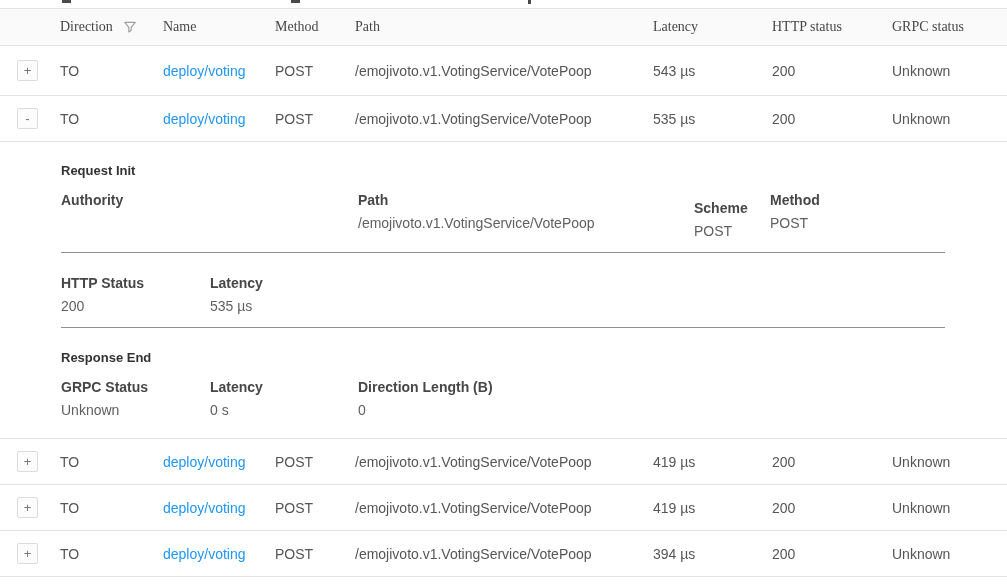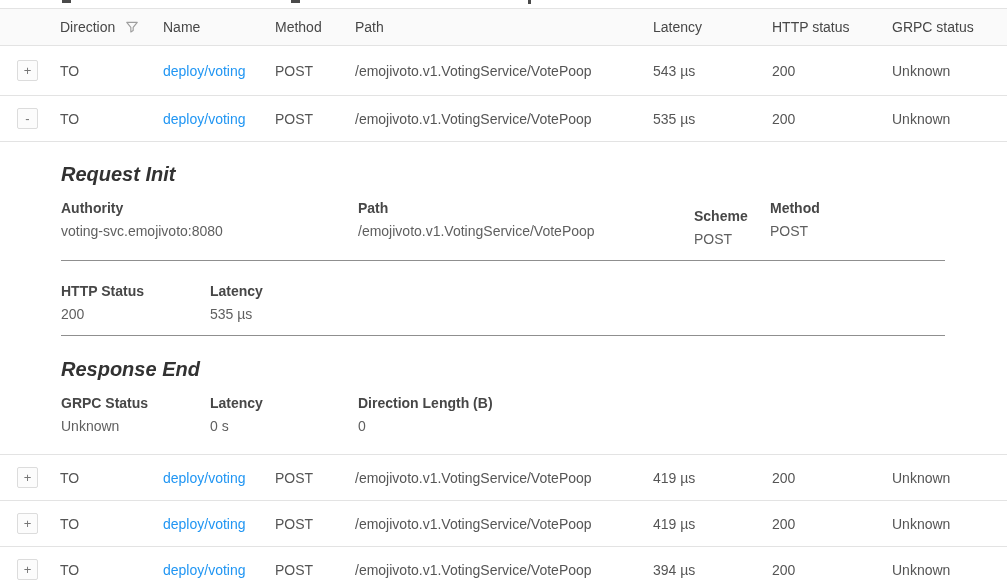--- a/index.html
+++ b/index.html
@@ -35,21 +35,21 @@
     align-items:center;
   }
   .thead{
     height:38px;
     background:var(--header-bg);
     border-top:1px solid var(--border-light);
     border-bottom:1px solid var(--border-light);
     color:#474747;
     font-weight:500;
   }
-  .th{display:flex;align-items:center;gap:8px;white-space:nowrap;}
+  .th{display:flex;align-items:center;gap:8px;white-space:nowrap;font-family:Liberation Serif, serif;}
   .funnel{width:14px;height:14px;display:inline-block;margin-left:2px;}
 
   .row{
     height:46px;
     border-bottom:1px solid var(--border-light);
     color:var(--text-mid);
   }
   .row.first{height:50px;}
   .cell{white-space:nowrap;overflow:hidden;}
   .expand-cell{padding-left:17px;}
@@ -68,25 +68,24 @@
   }
   .name-link{color:var(--link);text-decoration:none;cursor:pointer;}
 
   
   .detail{
     border-bottom:1px solid var(--border-light);
     padding:21px 0 20px 61px;
     background:#ffffff;
   }
   .section-title{
-    font-size:20px;
+    font-size:13px;
     font-weight:700;
     color:#323232;
     margin-bottom:14px;
-    font-style:italic;
   }
   .fields{display:flex;margin-bottom:13px;}
   .field{padding-right:10px;}
   .flabel{
     font-weight:600;
     color:#474747;
     margin-bottom:7px;
     white-space:nowrap;
   }
   .fvalue{color:#5f5f5f;white-space:nowrap;}
@@ -155,21 +154,20 @@
     <div class="cell">200</div>
     <div class="cell">Unknown</div>
   </div>
 
   <div class="detail">
 
     <div class="section-title">Request Init</div>
     <div class="fields">
       <div class="field w297">
         <div class="flabel">Authority</div>
-        <div class="fvalue">voting-svc.emojivoto:8080</div>
       </div>
       <div class="field w336">
         <div class="flabel">Path</div>
         <div class="fvalue">/emojivoto.v1.VotingService/VotePoop</div>
       </div>
       <div class="field w76">
         <div class="flabel">Scheme</div>
         <div class="fvalue">POST</div>
       </div>
       <div class="field w73">

